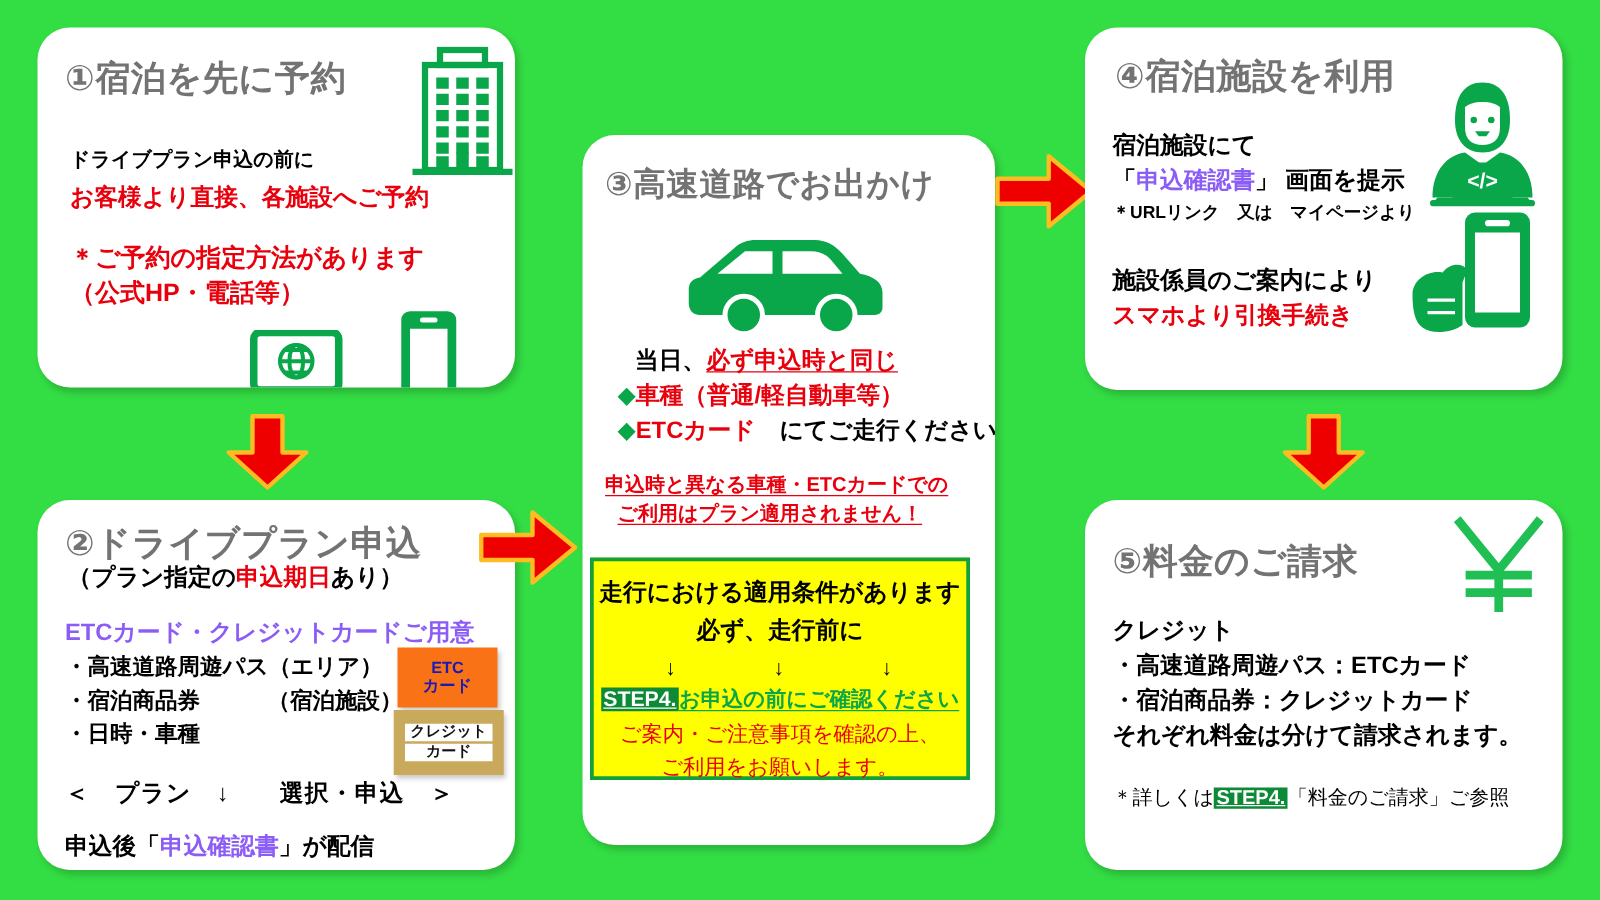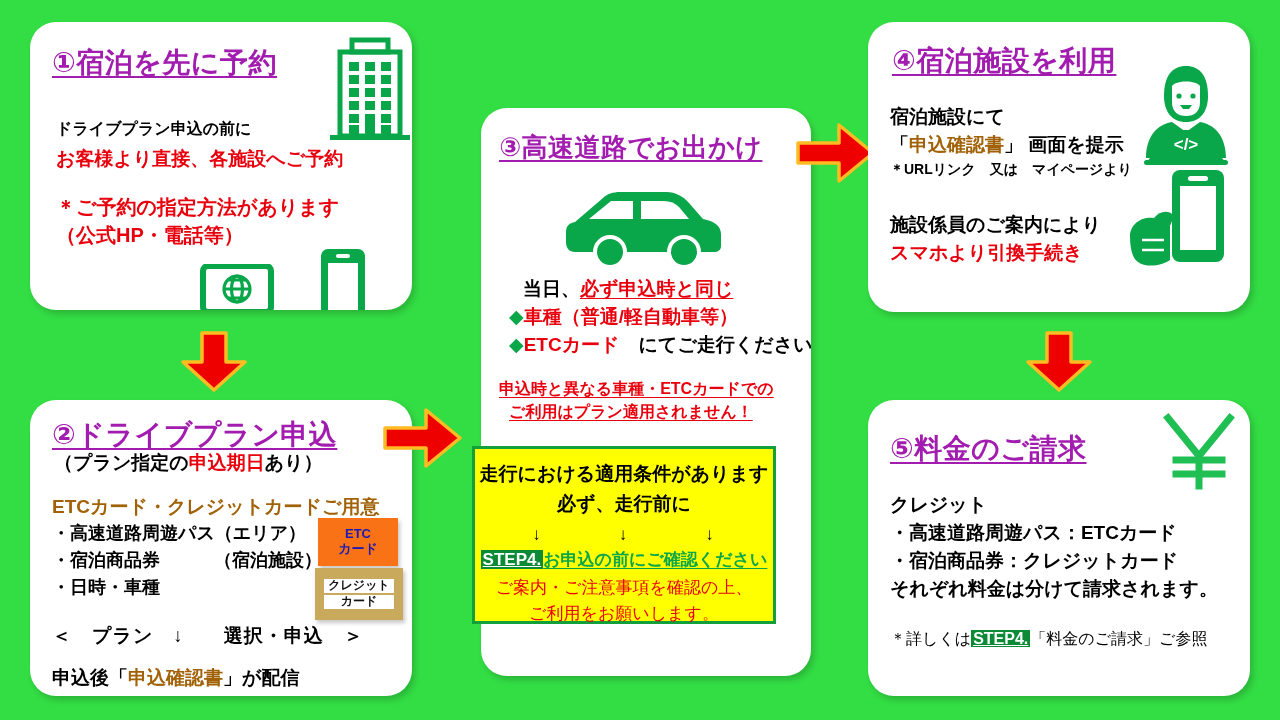--- a/index.html
+++ b/index.html
@@ -12,39 +12,38 @@
   #stage{position:absolute;inset:0;width:1280px;height:720px;}
 
   
   .panel{
     position:absolute;background:#ffffff;border-radius:26px;
     box-shadow:3px 4px 6px rgba(0,0,0,.18);
     overflow:hidden;
   }
   #panel-1{left:30px;  top:22px;  width:382px; height:288px;}
   #panel-2{left:30px;  top:400px; width:382px; height:296px;}
-  #panel-3{left:481px; top:108px; width:330px; height:568px;}
+  #panel-3{left:466px; top:108px; width:330px; height:568px;}
   #panel-4{left:868px; top:22px;  width:382px; height:290px;}
   #panel-5{left:868px; top:400px; width:382px; height:296px;}
 
   
   .heading{
-    color:#a21caf;font-weight:bold;
-    text-decoration:underline;
+    color:#737373;font-weight:bold;
     text-underline-offset:4px;
     letter-spacing:.5px;
     white-space:nowrap;
   }
   .h-28{font-size:28px;}
   .h-26{font-size:26px;}
 
   
   .blk{color:#000;}
   .red{color:#e8000d;}
-  .blue{color:#a16207;}
+  .blue{color:#8b5cf6;}
   .grn{color:#0aa64a;}
   .b{font-weight:bold;}
   .u{text-decoration:underline;text-underline-offset:3px;}
   .line{white-space:nowrap;line-height:1.32;}
 
   .txt{position:absolute;}
 
   
   .arrow{position:absolute;}
   .arrow svg{display:block;}

